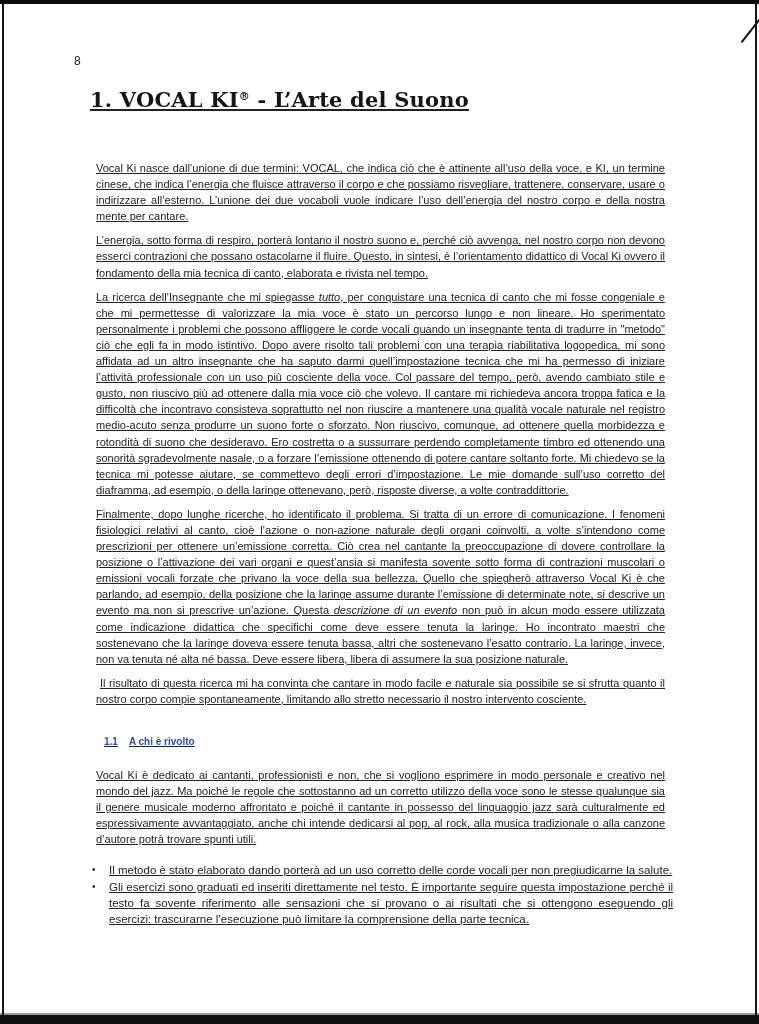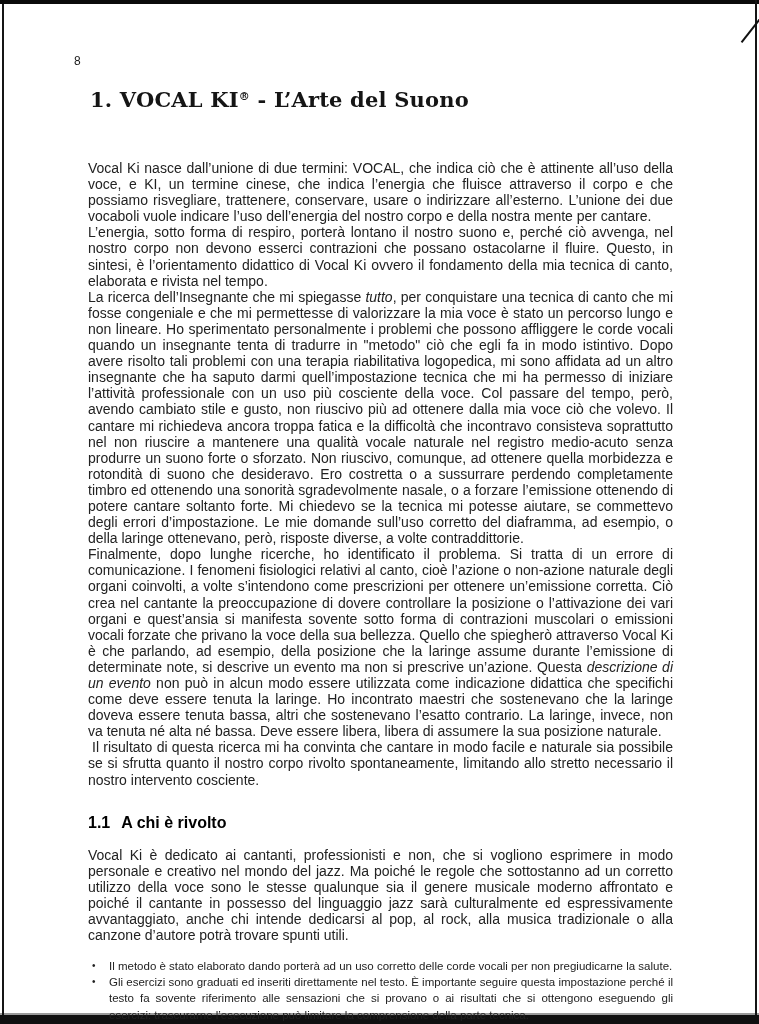--- a/index.html
+++ b/index.html
@@ -25,51 +25,52 @@
   .page-number {
     position: absolute; top: 54px; left: 74px;
     font-size: 12px; color: #1c1c1c;
   }
 
   .content {
     position: absolute; top: 0; left: 0;
     width: 759px; height: 1016px;
     padding: 84px 86px 0 88px;
     box-sizing: border-box;
+    text-decoration: underline;
   }
 
   h1.chapter-title {
     margin: 0 0 0 2px;
     font-family: "DejaVu Serif", "Liberation Serif", serif;
     font-weight: 700;
     font-size: 21px;
     line-height: 26px;
     color: #151515;
     letter-spacing: 0.2px;
   }
   h1.chapter-title sup { font-size: 11px; vertical-align: 7px; }
 
   .intro { margin-top: 47px; }
 
   p.body-par {
-    margin: 0;
-    font-size: 14px;
+    margin: 8px;
+    font-size: 11px;
     line-height: 16.1px;
     text-align: justify;
     hyphens: auto;
     -webkit-hyphens: auto;
   }
   p.p-indent-sm { text-indent: 4px; }
 
   h2.section-heading {
-    margin: 0;
-    font-size: 16px;
+    margin: 16px;
+    font-size: 10px;
     line-height: 18px;
     font-weight: 700;
-    color: #000000;
+    color: #1d4ed8;
   }
   h2.section-heading .h-num { margin-right: 11px; }
   .section-1 h2 { margin-top: 26px; }
   .section-1 p  { margin-top: 15px; }
   .section-2 h2 { margin-top: 27px; }
 
   ul.bullet-list {
     list-style: none;
     margin: 15px 0 0 0;
     padding: 0;
@@ -101,21 +102,21 @@
 
 <div class="content">
 
   <h1 class="chapter-title"><span>1. VOCAL KI</span><sup>®</sup><span> - L’Arte del Suono</span></h1>
 
   <div class="intro">
     <p class="body-par"><span>Vocal Ki nasce dall’unione di due termini: VOCAL, che indica ciò che è attinente all’uso della voce, e KI, un termine cinese, che indica l’energia che fluisce attraverso il corpo e che possiamo risvegliare, trattenere, conservare, usare o indirizzare all’esterno. L’unione dei due vocaboli vuole indicare l’uso dell’energia del nostro corpo e della nostra mente per cantare.</span></p>
     <p class="body-par"><span>L’energia, sotto forma di respiro, porterà lontano il nostro suono e, perché ciò avvenga, nel nostro corpo non devono esserci contrazioni che possano ostacolarne il fluire. Questo, in sintesi, è l’orientamento didattico di Vocal Ki ovvero il fondamento della mia tecnica di canto, elaborata e rivista nel tempo.</span></p>
     <p class="body-par"><span>La ricerca dell’Insegnante che mi spiegasse </span><span style="font-style: italic;">tutto</span><span>, per conquistare una tecnica di canto che mi fosse congeniale e che mi permettesse di valorizzare la mia voce è stato un percorso lungo e non lineare. Ho sperimentato personalmente i problemi che possono affliggere le corde vocali quando un insegnante tenta di tradurre in "metodo" ciò che egli fa in modo istintivo. Dopo avere risolto tali problemi con una terapia riabilitativa logopedica, mi sono affidata ad un altro insegnante che ha saputo darmi quell’impostazione tecnica che mi ha permesso di iniziare l’attività professionale con un uso più cosciente della voce. Col passare del tempo, però, avendo cambiato stile e gusto, non riuscivo più ad ottenere dalla mia voce ciò che volevo. Il cantare mi richiedeva ancora troppa fatica e la difficoltà che incontravo consisteva soprattutto nel non riuscire a mantenere una qualità vocale naturale nel registro medio-acuto senza produrre un suono forte o sforzato. Non riuscivo, comunque, ad ottenere quella morbidezza e rotondità di suono che desideravo. Ero costretta o a sussurrare perdendo completamente timbro ed ottenendo una sonorità sgradevolmente nasale, o a forzare l’emissione ottenendo di potere cantare soltanto forte. Mi chiedevo se la tecnica mi potesse aiutare, se commettevo degli errori d’impostazione. Le mie domande sull’uso corretto del diaframma, ad esempio, o della laringe ottenevano, però, risposte diverse, a volte contraddittorie.</span></p>
     <p class="body-par"><span>Finalmente, dopo lunghe ricerche, ho identificato il problema. Si tratta di un errore di comunicazione. I fenomeni fisiologici relativi al canto, cioè l’azione o non-azione naturale degli organi coinvolti, a volte s’intendono come prescrizioni per ottenere un’emissione corretta. Ciò crea nel cantante la preoccupazione di dovere controllare la posizione o l’attivazione dei vari organi e quest’ansia si manifesta sovente sotto forma di contrazioni muscolari o emissioni vocali forzate che privano la voce della sua bellezza. Quello che spiegherò attraverso Vocal Ki è che parlando, ad esempio, della posizione che la laringe assume durante l’emissione di determinate note, si descrive un evento ma non si prescrive un’azione. Questa </span><span style="font-style: italic;">descrizione di un evento</span><span> non può in alcun modo essere utilizzata come indicazione didattica che specifichi come deve essere tenuta la laringe. Ho incontrato maestri che sostenevano che la laringe doveva essere tenuta bassa, altri che sostenevano l’esatto contrario. La laringe, invece, non va tenuta né alta né bassa. Deve essere libera, libera di assumere la sua posizione naturale.</span></p>
-    <p class="body-par p-indent-sm"><span>Il risultato di questa ricerca mi ha convinta che cantare in modo facile e naturale sia possibile se si sfrutta quanto il nostro corpo rivolto spontaneamente, limitando allo stretto necessario il nostro intervento cosciente.</span></p>
+    <p class="body-par p-indent-sm"><span>Il risultato di questa ricerca mi ha convinta che cantare in modo facile e naturale sia possibile se si sfrutta quanto il nostro corpo compie spontaneamente, limitando allo stretto necessario il nostro intervento cosciente.</span></p>
   </div>
 
   <div class="section-1">
     <h2 class="section-heading"><span class="h-num">1.1</span><span>A chi è rivolto</span></h2>
     <p class="body-par"><span>Vocal Ki è dedicato ai cantanti, professionisti e non, che si vogliono esprimere in modo personale e creativo nel mondo del jazz. Ma poiché le regole che sottostanno ad un corretto utilizzo della voce sono le stesse qualunque sia il genere musicale moderno affrontato e poiché il cantante in possesso del linguaggio jazz sarà culturalmente ed espressivamente avvantaggiato, anche chi intende dedicarsi al pop, al rock, alla musica tradizionale o alla canzone d’autore potrà trovare spunti utili.</span></p>
   </div>
 
   <div class="section-2">
     <ul class="bullet-list">
       <li><span class="bullet-marker">•</span><span>Il metodo è stato elaborato dando porterà ad un uso corretto delle corde vocali per non pregiudicarne la salute.</span></li>

